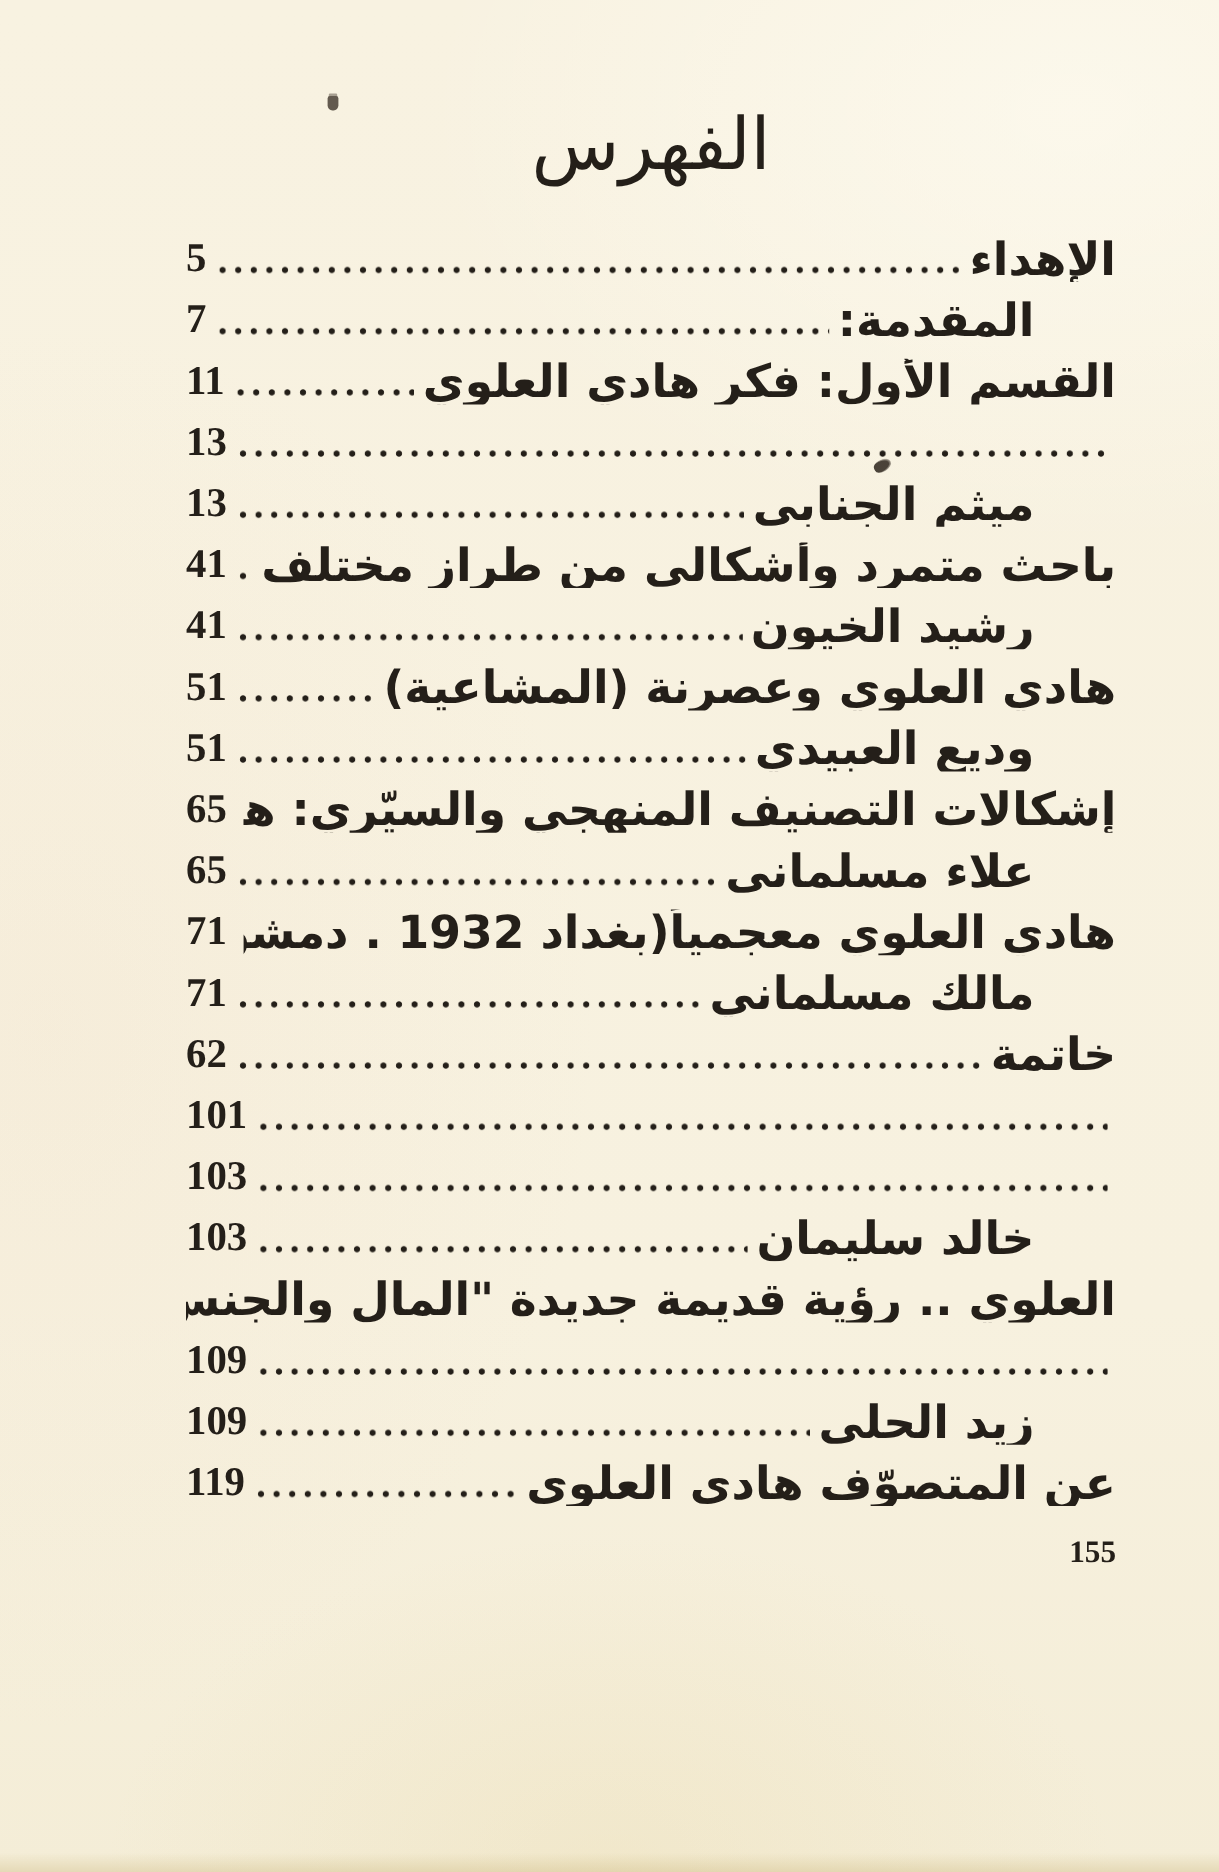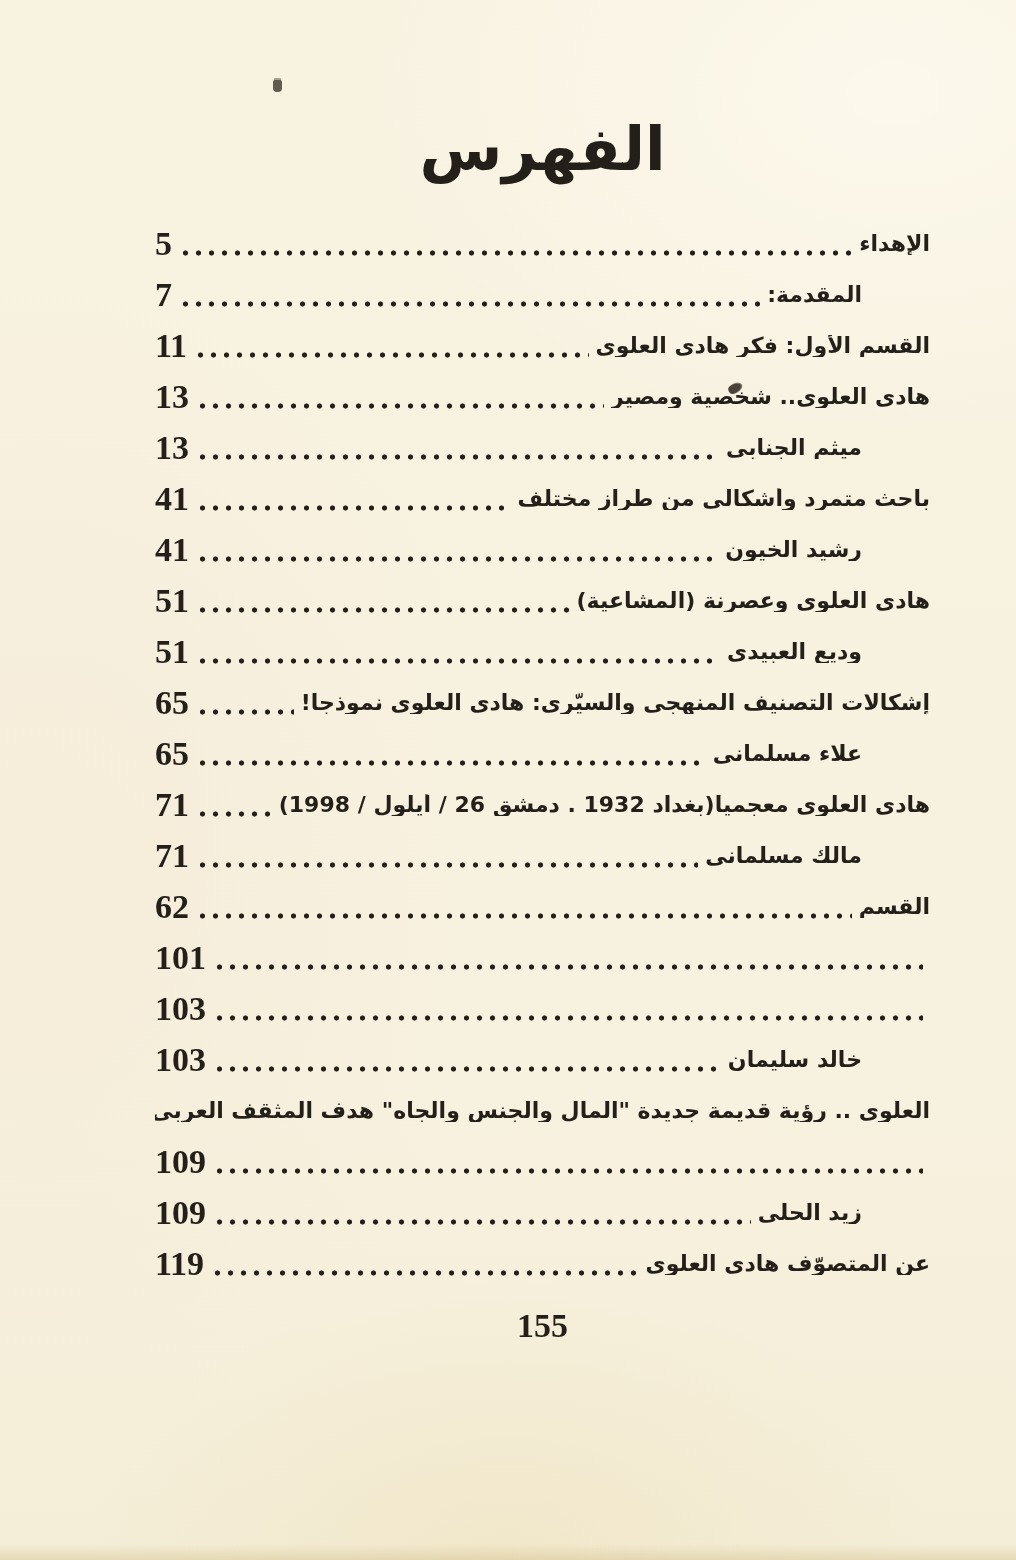--- a/index.html
+++ b/index.html
@@ -34,42 +34,42 @@
     left: 0; right: 0; bottom: 0;
     height: 16px;
     background: linear-gradient(180deg, rgba(205,186,130,0) 0%, rgba(201,181,122,0.35) 100%);
     pointer-events: none;
   }
   .content {
     margin-right: 86px;
     margin-left: 155px; 
   }
   .doc-title {
-    padding-top: 116px;
+    padding-top: 88px;
     text-align: center;
     font-size: 60px;
-    font-weight: bold;
+    font-weight: normal;
     letter-spacing: 0;
     line-height: 1.1;
   }
   .toc-list {
     margin-top: 36px;
   }
   .toc-row {
     display: flex;
     align-items: center;
     height: 51px;
     direction: rtl;
   }
   .toc-row.indent {
     padding-right: 68px;
   }
   .toc-label {
     white-space: nowrap;
-    font-size: 22px;
+    font-size: 38px;
     font-weight: bold;
     line-height: 1;
     flex: 0 1 auto;
     overflow: hidden;
   }
   .toc-row.section .toc-label {
     font-weight: bold;
   }
   .toc-leader {
     flex: 1 1 0;
@@ -85,23 +85,23 @@
   .toc-page {
     font-family: "Liberation Serif", serif;
     font-size: 34px;
     font-weight: bold;
     line-height: 1;
     direction: ltr;
     flex: 0 0 auto;
   }
   .folio {
     margin-top: 18px;
-    text-align: center;
+    text-align: right;
     font-family: "Liberation Serif", serif;
-    font-size: 34px;
+    font-size: 26px;
     font-weight: bold;
   }
   
   .ink-speck {
     position: absolute;
     left: 273px;
     top: 80px;
     width: 9px;
     height: 12px;
     background: #4a4036;
@@ -142,21 +142,20 @@
     <span class="toc-label">المقدمة:</span>
     <span class="toc-leader"></span>
     <span class="toc-page">7</span>
   </div>
         <div class="toc-row section">
     <span class="toc-label">القسم الأول: فكر هادي العلوي</span>
     <span class="toc-leader"></span>
     <span class="toc-page">11</span>
   </div>
         <div class="toc-row">
-    <span class="toc-label">هادي العلوي.. شخصية ومصير</span>
     <span class="toc-leader"></span>
     <span class="toc-page">13</span>
   </div>
         <div class="toc-row indent">
     <span class="toc-label">ميثم الجنابي</span>
     <span class="toc-leader"></span>
     <span class="toc-page">13</span>
   </div>
         <div class="toc-row">
     <span class="toc-label">باحث متمرد وأشكالي من طراز مختلف</span>
@@ -192,21 +191,21 @@
     <span class="toc-label">هادي العلوي معجمياً(بغداد 1932 . دمشق 26 / أيلول / 1998)</span>
     <span class="toc-leader"></span>
     <span class="toc-page">71</span>
   </div>
         <div class="toc-row indent">
     <span class="toc-label">مالك مسلماني</span>
     <span class="toc-leader"></span>
     <span class="toc-page">71</span>
   </div>
         <div class="toc-row">
-    <span class="toc-label">القسم</span>
+    <span class="toc-label">خاتمة</span>
     <span class="toc-leader"></span>
     <span class="toc-page">62</span>
   </div>
         <div class="toc-row section">
     <span class="toc-leader"></span>
     <span class="toc-page">101</span>
   </div>
         <div class="toc-row">
     <span class="toc-leader"></span>
     <span class="toc-page">103</span>

